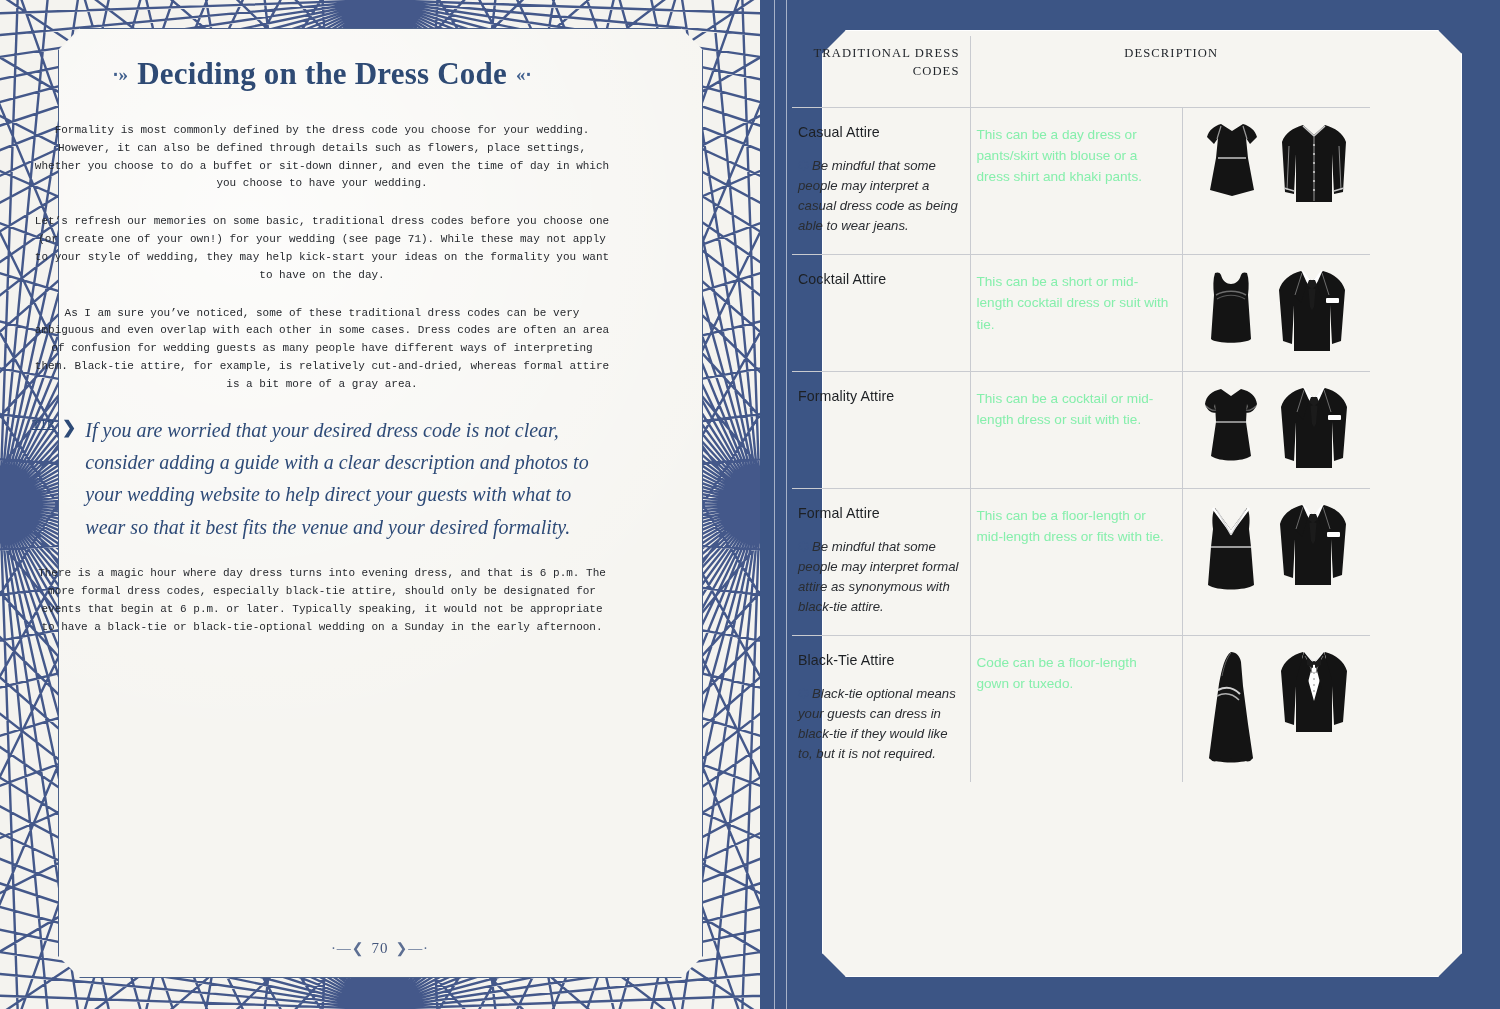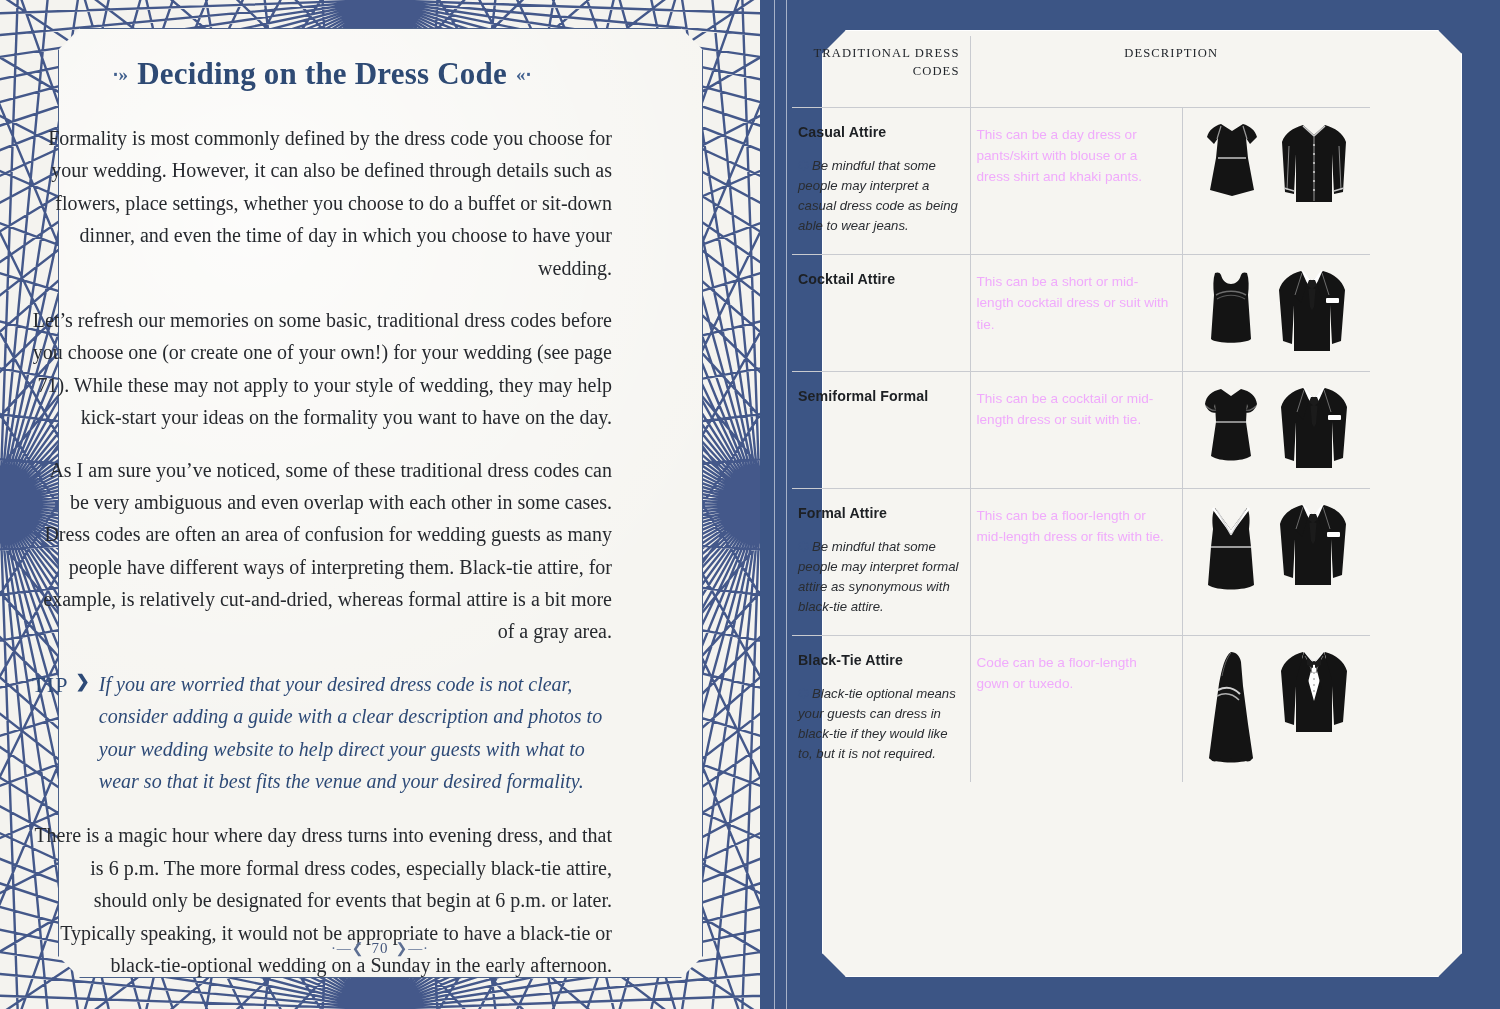--- a/index.html
+++ b/index.html
@@ -81,41 +81,42 @@
   h1#chapter-title .orn {
     font-size: 19px;
     vertical-align: 3px;
     color: #41608e;
     letter-spacing: 0;
   }
   h1#chapter-title .orn.left { margin-right: 9px; }
   h1#chapter-title .orn.right { margin-left: 9px; }
 
   p.body {
-    font-family: Liberation Serif, serif;
-    font-size: 20px;
+    font-family: Liberation Mono, monospace;
+    font-size: 11px;
     line-height: 1.62;
     color: #26292e;
     margin-bottom: 20px;
-    text-align: right;
+    text-align: center;
   }
 
   #tip-block {
     display: flex;
     align-items: flex-start;
     margin-bottom: 22px;
     color: #2d4a77;
   }
   #tip-label {
     font-family: "Liberation Serif", serif;
-    font-size: 22px;
+    font-size: 13px;
     letter-spacing: 1.2px;
     color: #2d4a77;
     flex: 0 0 auto;
     line-height: 1.55;
+    text-decoration: underline;
   }
   #tip-arrow {
     flex: 0 0 auto;
     margin: 0 9px 0 7px;
     color: #2d4a77;
     font-size: 17px;
     line-height: 1.6;
     font-weight: 700;
   }
   #tip-text {
@@ -213,21 +214,21 @@
   }
   #dress-table tbody td.img-cell {
     border-left: 1px solid #c9cbd0;
     padding: 10px 4px 10px 4px;
     text-align: center;
   }
 
   .code-name {
     font-family: "Liberation Sans", sans-serif;
     font-size: 14.2px;
-    font-weight: 700;
+    font-weight: 400;
     color: #1d2024;
     letter-spacing: .1px;
   }
   .code-note {
     font-family: "Liberation Sans", sans-serif;
     font-style: italic;
     font-size: 13.2px;
     line-height: 1.52;
     color: #2a2d32;
     margin-top: 16px;
@@ -235,21 +236,21 @@
   .code-note .ast {
     color: #3c5585;
     font-style: normal;
     font-weight: 700;
     margin-right: 3px;
   }
   .desc-text {
     font-family: "Liberation Sans", sans-serif;
     font-size: 13.6px;
     line-height: 1.58;
-    color: #f0abfc;
+    color: #86efac;
   }
 
   .garments {
     display: flex;
     justify-content: center;
     align-items: flex-start;
     gap: 14px;
   }
   .garments svg { display: block; }
 
@@ -399,21 +400,21 @@
       <path d="M48 8 L55 30" stroke="#6e6e6e" stroke-width="1" fill="none"></path>
       <rect x="52" y="33" width="13" height="5" rx="1" fill="#ffffff"></rect>
       <path d="M20 86 q9 6 18 0 q9 6 18 0" fill="#f6f5f1"></path>
     </svg>
                 </span>
               </div>
             </td>
           </tr>
           <tr>
             <td class="code-cell">
-              <div class="code-name">Semiformal Formal</div>
+              <div class="code-name">Formality Attire</div>
             </td>
             <td class="desc-cell">
               <div class="desc-text">This can be a cocktail or mid-length dress or suit with tie.</div>
             </td>
             <td class="img-cell">
               <div class="garments">
                 <span>
     <svg width="62" height="96" viewBox="0 0 62 96">
       <path d="M21 7 L31 14 L41 7 C50 9 56 14 57 22 C54 30 49 32 45 30
                C47 28 48 25 47 22 L46 40 L51 74 C42 80 20 80 11 74

